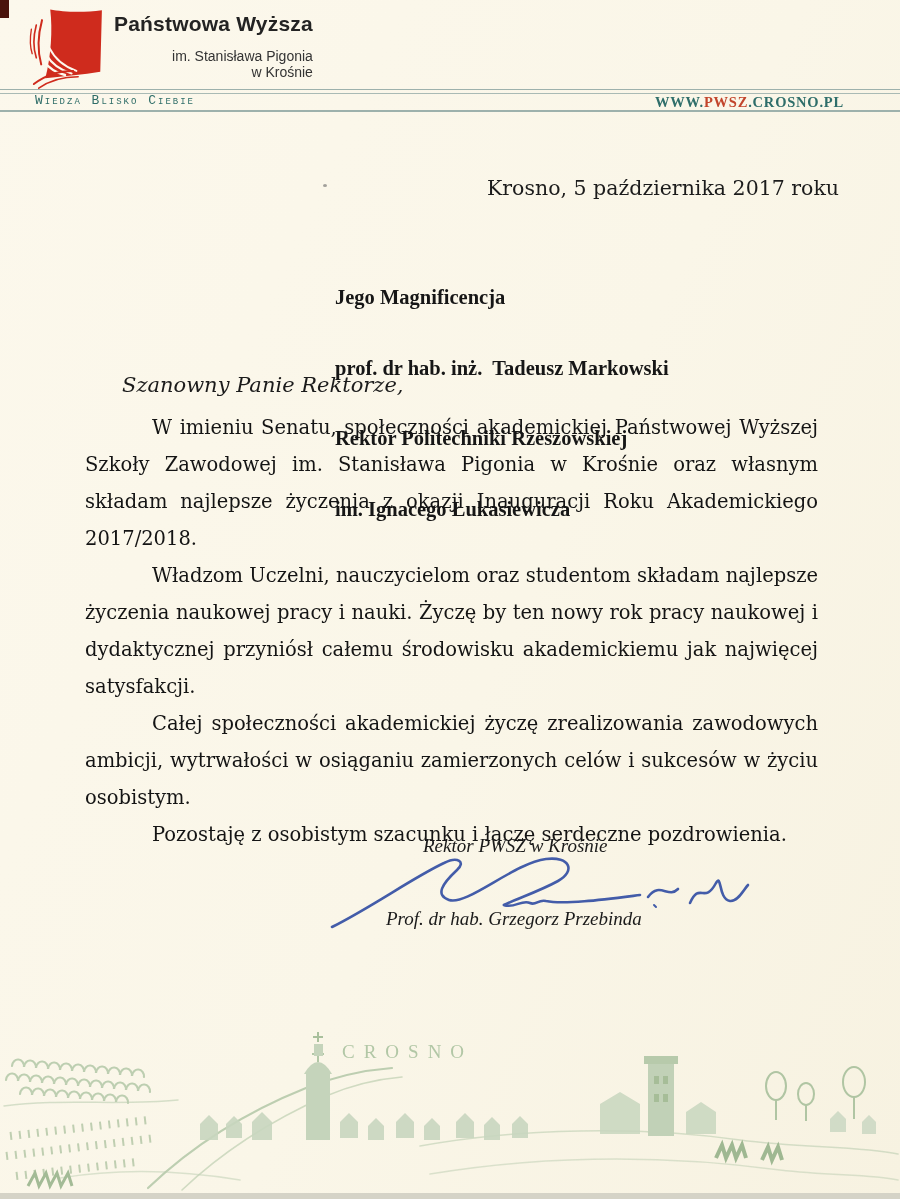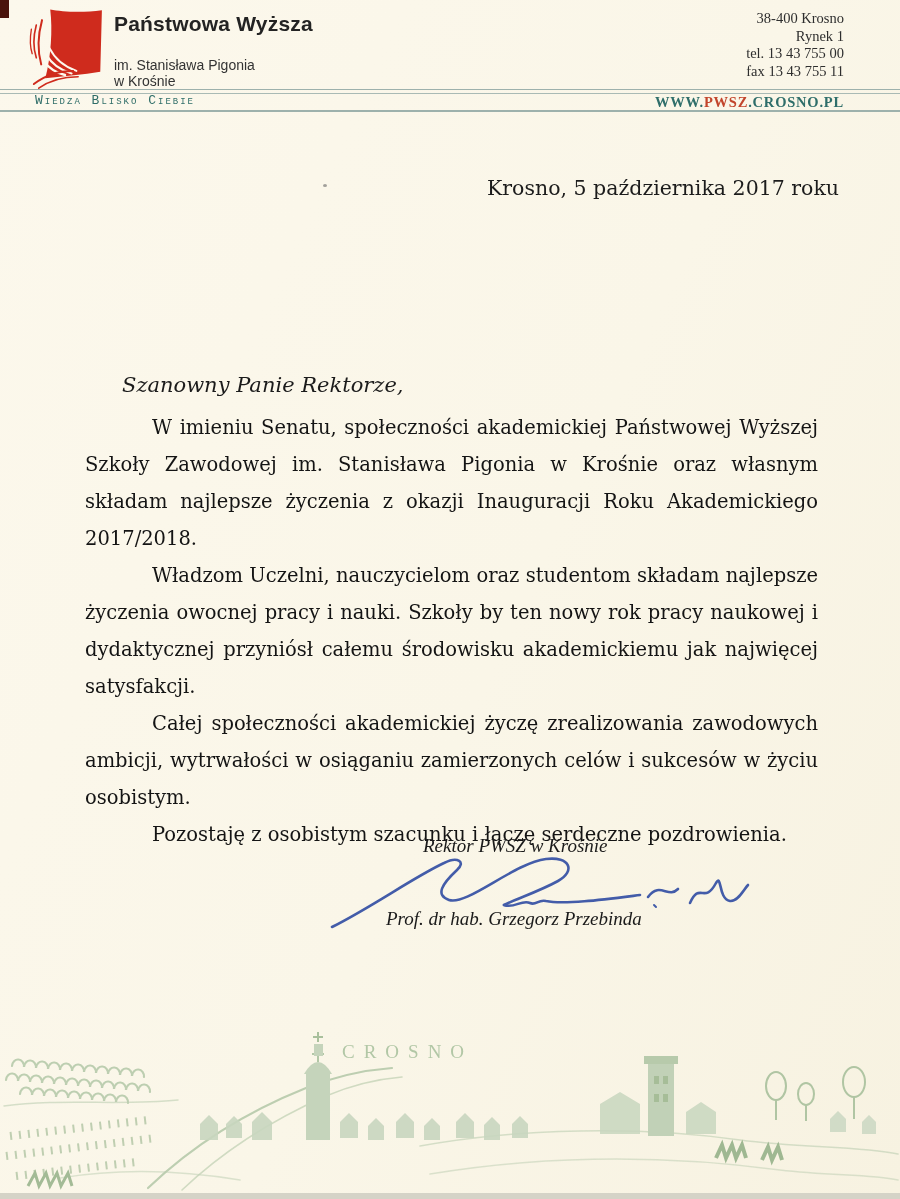--- a/index.html
+++ b/index.html
@@ -8,23 +8,23 @@
     position:relative;width:900px;height:1199px;margin:0 auto;
     background:linear-gradient(115deg,#fcf8ec 0%,#faf6e8 55%,#f7f2e1 100%);
     overflow:hidden;color:#1b1b1b;
     font-family:"DejaVu Serif","Liberation Serif",serif;
   }
   .abs{position:absolute;}
 
   
   .corner-mark{left:0;top:0;width:9px;height:18px;background:#4a130c;}
   .logo-svg{left:24px;top:5px;width:82px;height:86px;}
-  .org-block{left:114px;top:12px;font-family:"Liberation Sans",sans-serif;}
+  .org-block{left:114px;top:12px;font-family:"Liberation Sans",sans-serif;text-align:right;}
   .org-l1,.org-l2{font-size:21px;font-weight:bold;color:#232323;line-height:24px;letter-spacing:.2px;}
-  .org-s1{font-size:14px;color:#333;margin-top:21px;line-height:16px;}
+  .org-s1{font-size:14px;color:#333;margin-top:12px;line-height:16px;}
   .org-s2{font-size:14px;color:#333;line-height:16px;}
   .contact-block{right:56px;top:10px;text-align:right;font-family:"Liberation Serif",serif;
     font-size:14.5px;line-height:17.5px;color:#2e2e2e;}
   .rule-top{left:0;top:89px;width:900px;height:3px;
     border-top:1px solid #9db1ac;border-bottom:1px solid #a9bab5;}
   .rule-bottom{left:0;top:110px;width:900px;height:2px;background:#9db1ac;}
   .tagline{left:35px;top:93px;font-family:Liberation Mono, monospace;
     font-variant:small-caps;font-size:13px;letter-spacing:2px;color:#2e6d68;text-align:center;}
   .website{right:56px;top:94px;font-family:"Liberation Serif",serif;
     font-size:14.5px;letter-spacing:.8px;color:#2f6e6a;font-weight:bold;}
@@ -72,42 +72,42 @@
     <path d="M12,94 C26,83 44,78 60,78" stroke="#cf2b1d" stroke-width="2.4" fill="none" stroke-linecap="round"></path>
     <path d="M18,99 C32,89 50,85 66,85" stroke="#cf2b1d" stroke-width="2" fill="none" stroke-linecap="round"></path>
   </svg>
 
   <div class="abs org-block">
     <div class="org-l1">Państwowa Wyższa</div>
     <div class="org-s1">im. Stanisława Pigonia</div>
     <div class="org-s2">w Krośnie</div>
   </div>
 
-  <div class="abs contact-block">
-    <div>38-400 Krosno</div>
-    <div>Rynek 1</div>
-    <div>tel. 13 43 755 00</div>
-    <div>fax 13 43 755 11</div>
-  </div>
 
   <div class="abs rule-top"></div>
   <div class="abs tagline">Wiedza Blisko Ciebie</div>
   <div class="abs website"><span>WWW.</span><span class="brand">PWSZ</span><span>.CROSNO.PL</span></div>
   <div class="abs rule-bottom"></div>
 
   <div class="abs dateline">Krosno, 5 października 2017 roku</div>
 
   <div class="abs speck"></div>
 
+  <div class="abs addressee">
+    <div>Jego Magnificencja</div>
+    <div>prof. dr hab. inż.&nbsp; Tadeusz Markowski</div>
+    <div>Rektor Politechniki Rzeszowskiej</div>
+    <div>im. Ignacego Łukasiewicza</div>
+  </div>
 
   <div class="abs salutation">Szanowny Panie Rektorze,</div>
 
   <div class="abs letter-body">
     <p>W imieniu Senatu, społeczności akademickiej Państwowej Wyższej Szkoły Zawodowej im. Stanisława Pigonia w Krośnie oraz własnym składam najlepsze życzenia z okazji Inauguracji Roku Akademickiego 2017/2018.</p>
-    <p>Władzom Uczelni, nauczycielom oraz studentom składam najlepsze życzenia owocnej pracy i nauki. Szkoły by ten nowy rok pracy naukowej i dydaktycznej przyniósł całemu środowisku akademickiemu jak najwięcej satysfakcji.</p>
+    <p>Władzom Uczelni, nauczycielom oraz studentom składam najlepsze życzenia naukowej pracy i nauki. Życzę by ten nowy rok pracy naukowej i dydaktycznej przyniósł całemu środowisku akademickiemu jak najwięcej satysfakcji.</p>
     <p>Całej społeczności akademickiej życzę zrealizowania zawodowych ambicji, wytrwałości w osiąganiu zamierzonych celów i sukcesów w życiu osobistym.</p>
     <p>Pozostaję z osobistym szacunku i łączę serdeczne pozdrowienia.</p>
   </div>
 
   <div class="abs sig-role">Rektor PWSZ w Krośnie</div>
   <svg class="abs signature-svg" viewBox="0 0 435 100" aria-hidden="true">
     <g fill="none" stroke="#3450a4" stroke-width="2.6" stroke-linecap="round" opacity="0.92">
       <path d="M14,84 C54,64 96,34 126,20 C140,13 148,19 139,27 C124,41 117,52 131,57 C149,63 196,20 228,16 C252,13 258,28 240,38 C222,48 198,56 186,62"></path>
       <path d="M186,62 C196,66 204,56 212,60 C218,63 220,56 228,58 C246,62 290,56 322,52"></path>
       <path d="M330,54 C342,38 350,56 360,46"></path>

